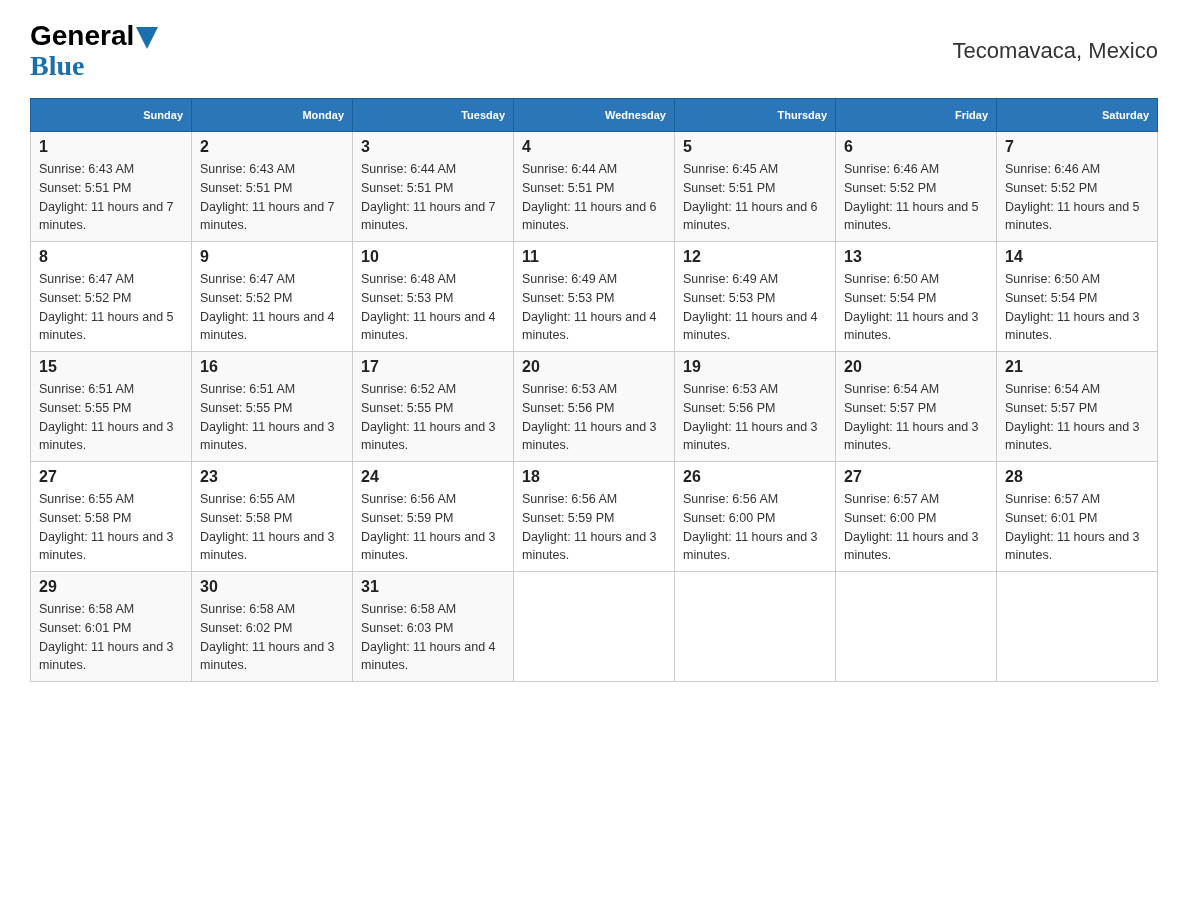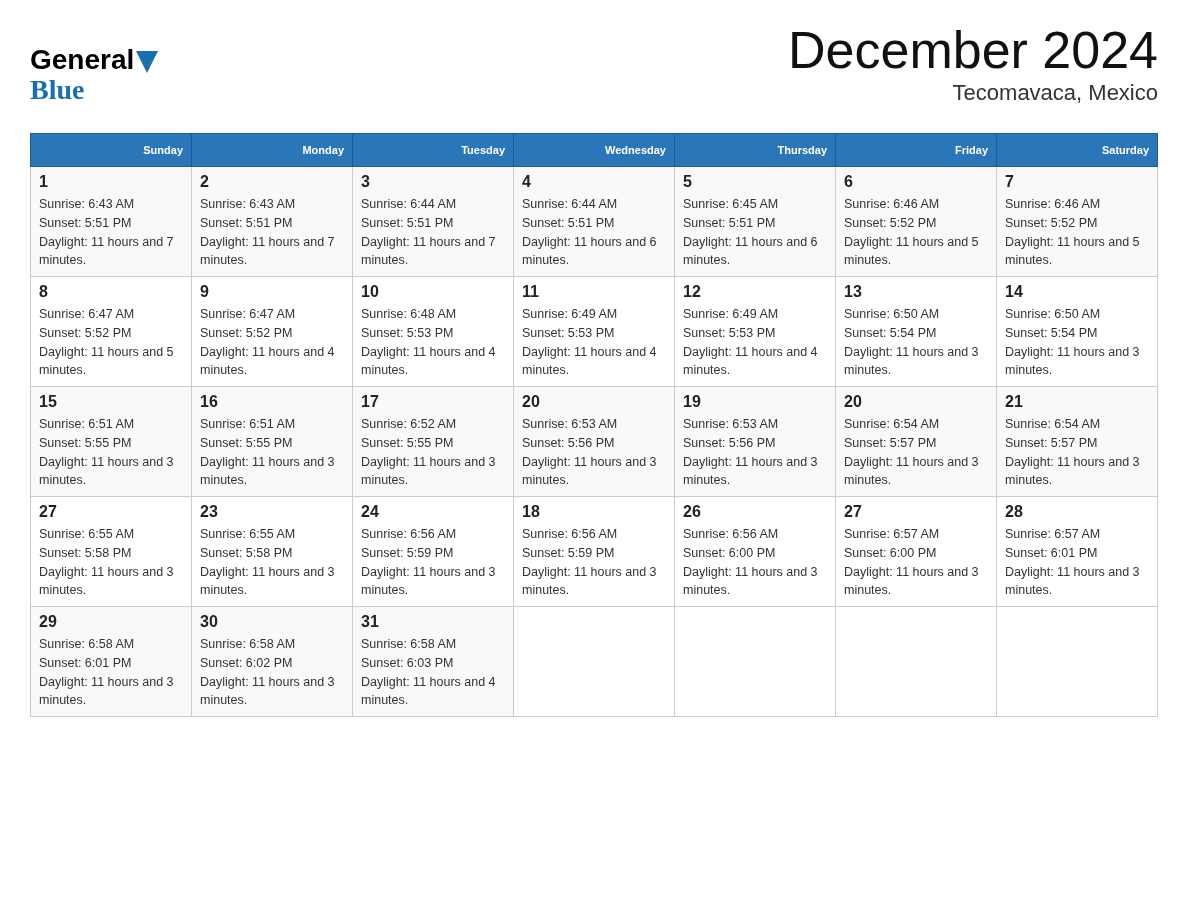--- a/index.html
+++ b/index.html
@@ -6,22 +6,22 @@
     body {
       font-family: Arial, sans-serif;
       background: #fff;
       padding: 20px 30px;
       width: 1188px;
       min-height: 918px;
     }
     .header {
       display: flex;
       justify-content: space-between;
-      align-items: flex-end;
-      margin-bottom: 27px;
+      align-items: center;
+      margin-bottom: 16px;
     }
     .logo {
       display: flex;
       flex-direction: column;
       align-items: flex-start;
     }
     .logo-text {
       display: flex;
       align-items: center;
       font-size: 28px;
@@ -103,21 +103,20 @@
         <span style="position:relative;display:inline-block;">
           <svg width="22" height="22" viewBox="0 0 22 22" style="vertical-align:middle;margin-left:2px;">
             <polygon points="0,0 22,0 11,22" fill="#1a6faf"></polygon>
           </svg>
         </span>
       </span>
     </div>
     <div class="logo-blue-word">Blue</div>
   </div>
   <div class="title-block">
-    <div class="month-title">December 2024</div>
     <div class="location-title">Tecomavaca, Mexico</div>
   </div>
 </div>
 
 <table>
   <thead>
     <tr>
     <th>Sunday</th>
         <th>Monday</th>
         <th>Tuesday</th>

